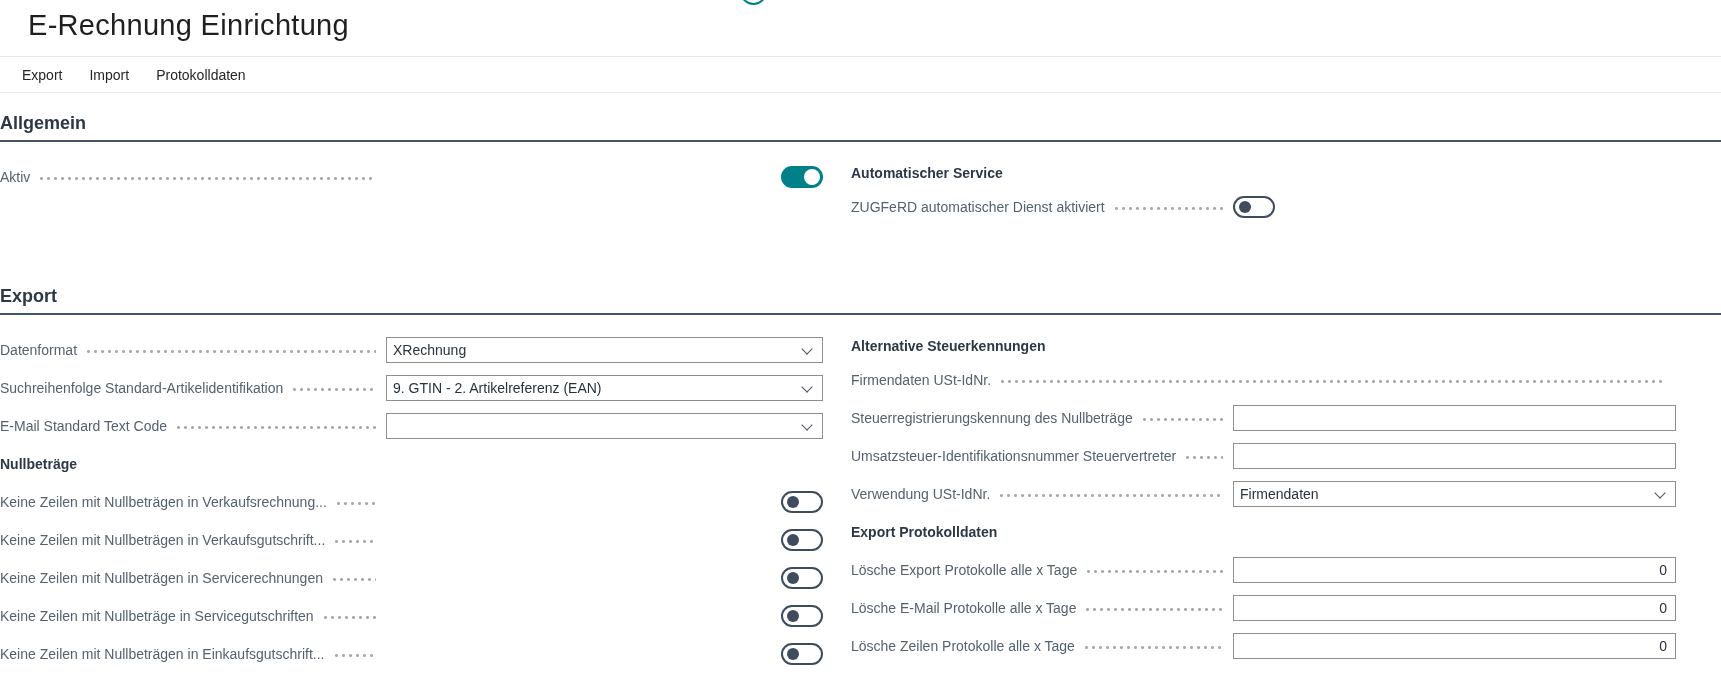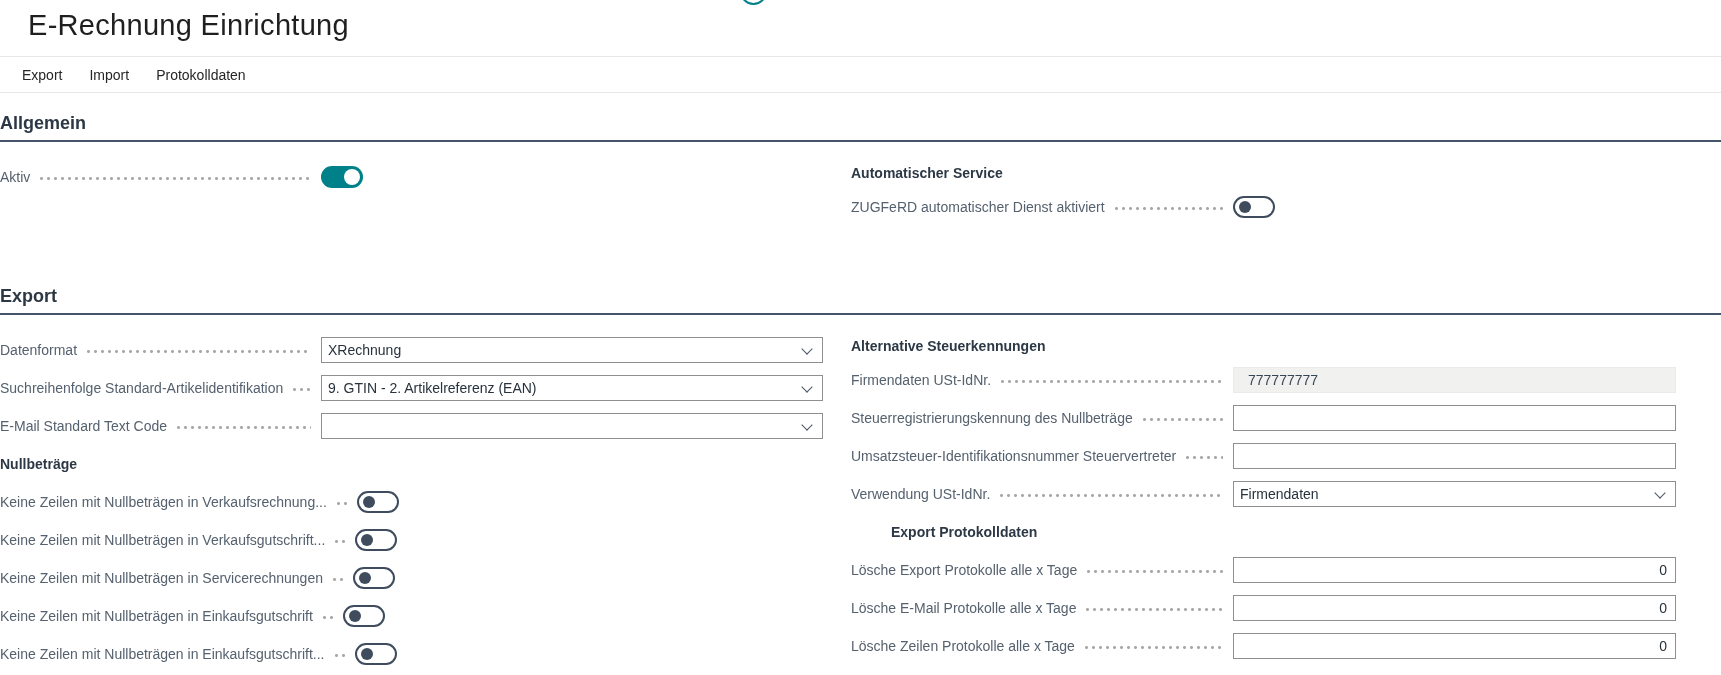--- a/index.html
+++ b/index.html
@@ -63,21 +63,21 @@
   .label { font-size: 14px; color: #55616e; white-space: nowrap; flex: 0 0 auto; }
   .sub-heading { font-size: 14px; font-weight: 700; color: #2c3845; white-space: nowrap; }
 
   .leader {
     flex: 1 1 auto; align-self: center;
     height: 3px; margin: 3px 10px 0 10px; min-width: 10px;
     background-image: radial-gradient(circle at 1.5px 1.5px, #a9a7a4 1.2px, transparent 1.7px);
     background-size: 7px 3px; background-repeat: repeat-x;
   }
 
-  .control-l { width: 502px; flex: 0 0 auto; display: flex; align-items: center; }
+  .control-l { width: 437px; flex: 0 0 auto; display: flex; align-items: center; justify-content: flex-end; }
   .control-r { width: 443px; flex: 0 0 auto; display: flex; align-items: center; }
 
   
   .select {
     position: relative; width: 100%; height: 26px;
     border: 1px solid #8f8f8f; background: #fff;
     display: flex; align-items: center;
     padding: 0 26px 0 6px;
     font-size: 14px; color: #28323c;
     cursor: pointer;
@@ -225,21 +225,21 @@
           <span class="label">Keine Zeilen mit Nullbeträgen in Servicerechnungen</span>
           <span class="leader"></span>
           <div class="control-l">
             <div class="toggle off">
                 <span class="knob"></span>
               </div>
           </div>
         </div>
 
         <div class="field-row">
-          <span class="label">Keine Zeilen mit Nullbeträgen in Einkaufsgutschrift</span>
+          <span class="label">Keine Zeilen mit Nullbeträge in Servicegutschriften</span>
           <span class="leader"></span>
           <div class="control-l">
             <div class="toggle off">
                 <span class="knob"></span>
               </div>
           </div>
         </div>
 
         <div class="field-row">
           <span class="label">Keine Zeilen mit Nullbeträgen in Einkaufsgutschrift...</span>
@@ -255,23 +255,20 @@
 
       <div class="col">
 
         <div class="sub-row">
           <span class="sub-heading">Alternative Steuerkennungen</span>
         </div>
 
         <div class="field-row">
           <span class="label">Firmendaten USt-IdNr.</span>
           <span class="leader"></span>
-          <div class="control-r">
-            <input class="text disabled" type="text" readonly="" value="777777777" style="">
-          </div>
         </div>
 
         <div class="field-row">
           <span class="label">Steuerregistrierungskennung des Nullbeträge</span>
           <span class="leader"></span>
           <div class="control-r">
             <input class="text" type="text" value="" style="">
           </div>
         </div>
 
@@ -287,21 +284,21 @@
           <span class="label">Verwendung USt-IdNr.</span>
           <span class="leader"></span>
           <div class="control-r">
             <div class="select">
               <span class="value">Firmendaten</span>
               <span class="chev"></span>
             </div>
           </div>
         </div>
 
-        <div class="sub-row" style="height:38px;margin-left:40px;">
+        <div class="sub-row" style="height:38px;">
           <span class="sub-heading">Export Protokolldaten</span>
         </div>
 
         <div class="field-row">
           <span class="label">Lösche Export Protokolle alle x Tage</span>
           <span class="leader"></span>
           <div class="control-r">
             <input class="text num" type="text" value="0" style="">
           </div>
         </div>

